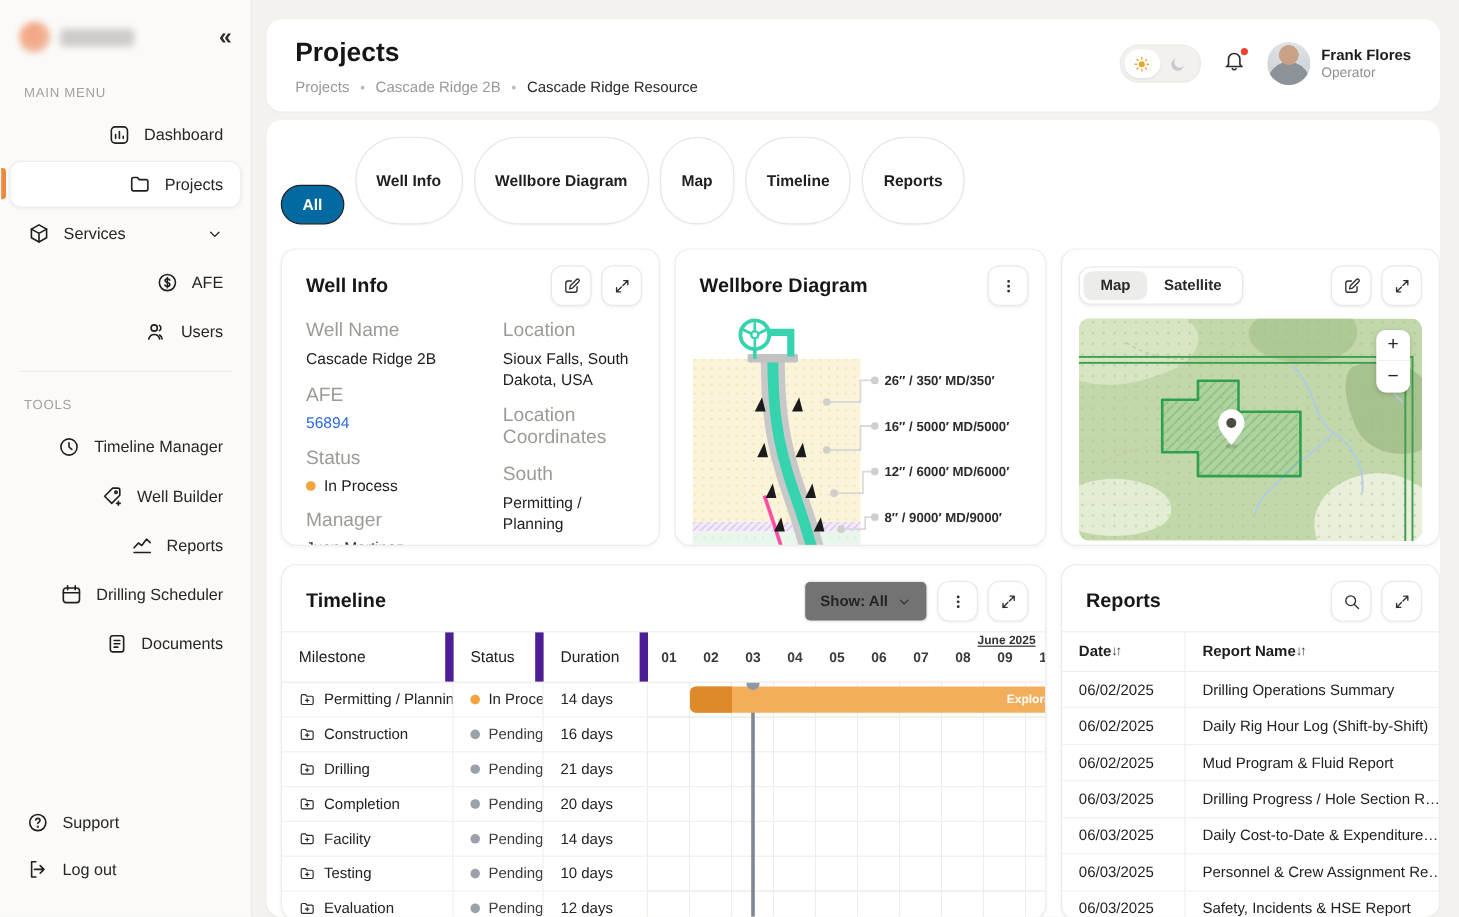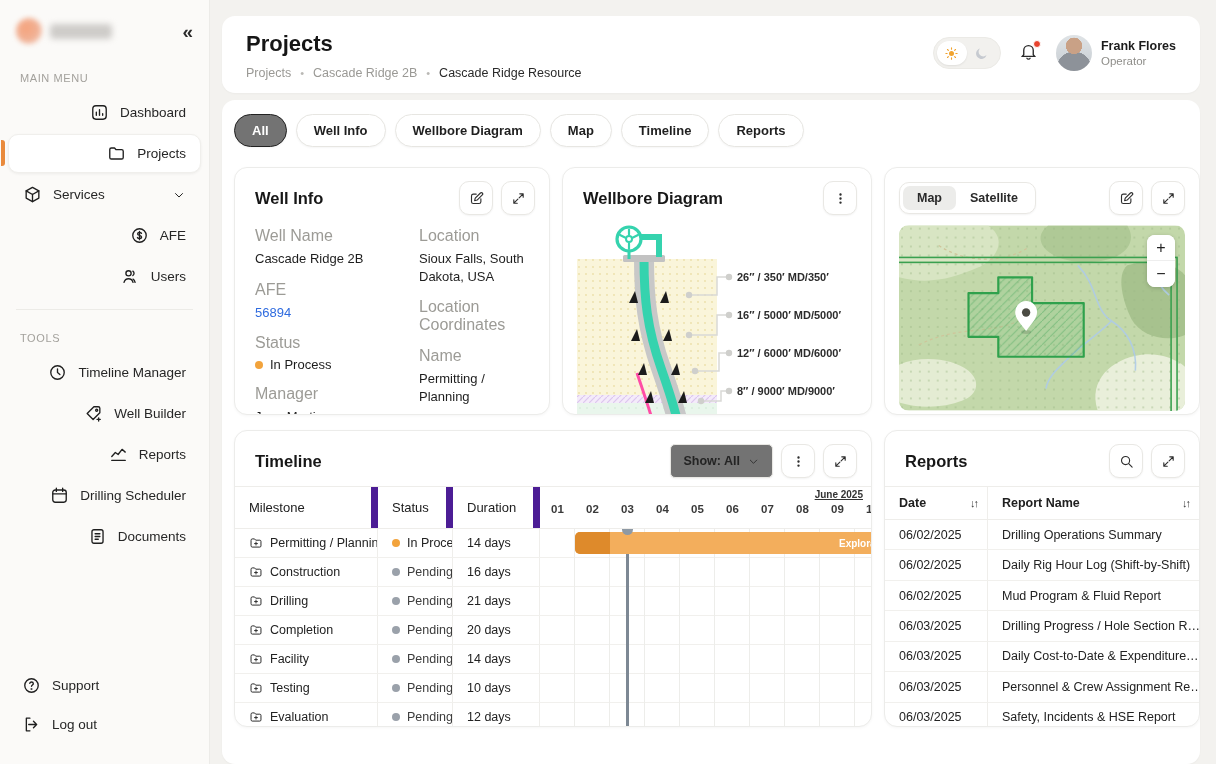--- a/index.html
+++ b/index.html
@@ -57,21 +57,21 @@
   .user-role { font-size:11.5px; color:#8f8e8a; margin-top:2px; }
 
   .content { background:#fff; border-radius:13px; margin-top:7px; padding:12px; flex:1;
     box-shadow:0 1px 2px rgba(0,0,0,.03); overflow:hidden; }
 
   
   .tabs { display:flex; gap:9px; margin:2px 0 20px; }
   .tab { font-size:13px; font-weight:600; color:#1f1f1f; background:#fff; border:1px solid #e7e6e2;
     border-radius:999px; padding:8px 17px; cursor:pointer; box-shadow:0 1px 2px rgba(0,0,0,.04);
     font-family:inherit; }
-  .tab[data-active="true"] { background:#737373; color:#fff; border-color:#222; }
+  .tab[data-active="true"] { background:#0369a1; color:#fff; border-color:#222;margin-top:40px; }
 
   
   .grid { display:grid; grid-template-columns:316px 310px 316px; gap:15px 12px; }
   .card { background:#fff; border:1px solid #ececea; border-radius:13px;
     box-shadow:0 1px 3px rgba(0,0,0,.04); overflow:hidden; position:relative; }
   .card-r1 { height:248px; }
   .card-r2 { height:297px; }
   .card-tl { grid-column:1 / span 2; }
   .card-head { display:flex; align-items:center; justify-content:space-between; padding:13px 14px 8px 20px; }
   .card-title { font-size:16.5px; font-weight:700; color:#171717; }
@@ -141,21 +141,21 @@
     border-radius:5px; z-index:2; }
   .gantt-bar-done { position:absolute; left:0; top:0; bottom:0; width:35px; background:#de8a2b;
     border-radius:5px 0 0 5px; }
   .gantt-bar-label { position:absolute; right:5px; top:0; bottom:0; display:flex; align-items:center;
     font-size:10px; font-weight:700; color:#fff; }
 
   
   .rp-table-head { display:grid; grid-template-columns:103px 1fr; border-top:1px solid #eeedea;
     border-bottom:1px solid #eeedea; height:34px; }
   .rp-h { font-size:12.5px; font-weight:700; color:#202020; display:flex; align-items:center;
-    padding:0 10px 0 14px; border-right:1px solid #efeeeb; justify-content:space-between; }
+    padding:0 10px 0 14px; border-right:1px solid #efeeeb; }
   .rp-h:last-child { border-right:none; }
   .sort-ic { font-size:11px; color:#3a3a3a; letter-spacing:-2px; font-weight:400; cursor:pointer; }
   .rp-rows { display:flex; flex-direction:column; height:212px; }
   .rp-row { flex:1; display:grid; grid-template-columns:103px 1fr; border-bottom:1px solid #f1f0ed; }
   .rp-row:last-child { border-bottom:none; }
   .rp-cell { display:flex; align-items:center; padding-left:14px; font-size:12.5px; color:#222;
     border-right:1px solid #efeeeb; white-space:nowrap; overflow:hidden; }
   .rp-cell:last-child { border-right:none; }
 
   .foot-item { display:flex; align-items:center; gap:11px; padding:9px 14px; margin:1px 8px;
@@ -390,21 +390,21 @@
             </div>
             <div>
               <div class="wi-field">
                 <div class="wi-label">Location</div>
                 <div class="wi-value">Sioux Falls, South Dakota, USA</div>
               </div>
               <div class="wi-field">
                 <div class="wi-label">Location Coordinates</div>
               </div>
               <div class="wi-field">
-                <div class="wi-label">Name</div>
+                <div class="wi-label">South</div>
                 <div class="wi-value">Permitting / Planning</div>
               </div>
             </div>
           </div>
         </section>
 
         <section class="card card-r1">
           <div class="card-head">
             <div class="card-title">Wellbore Diagram</div>
             <button class="icon-btn">

